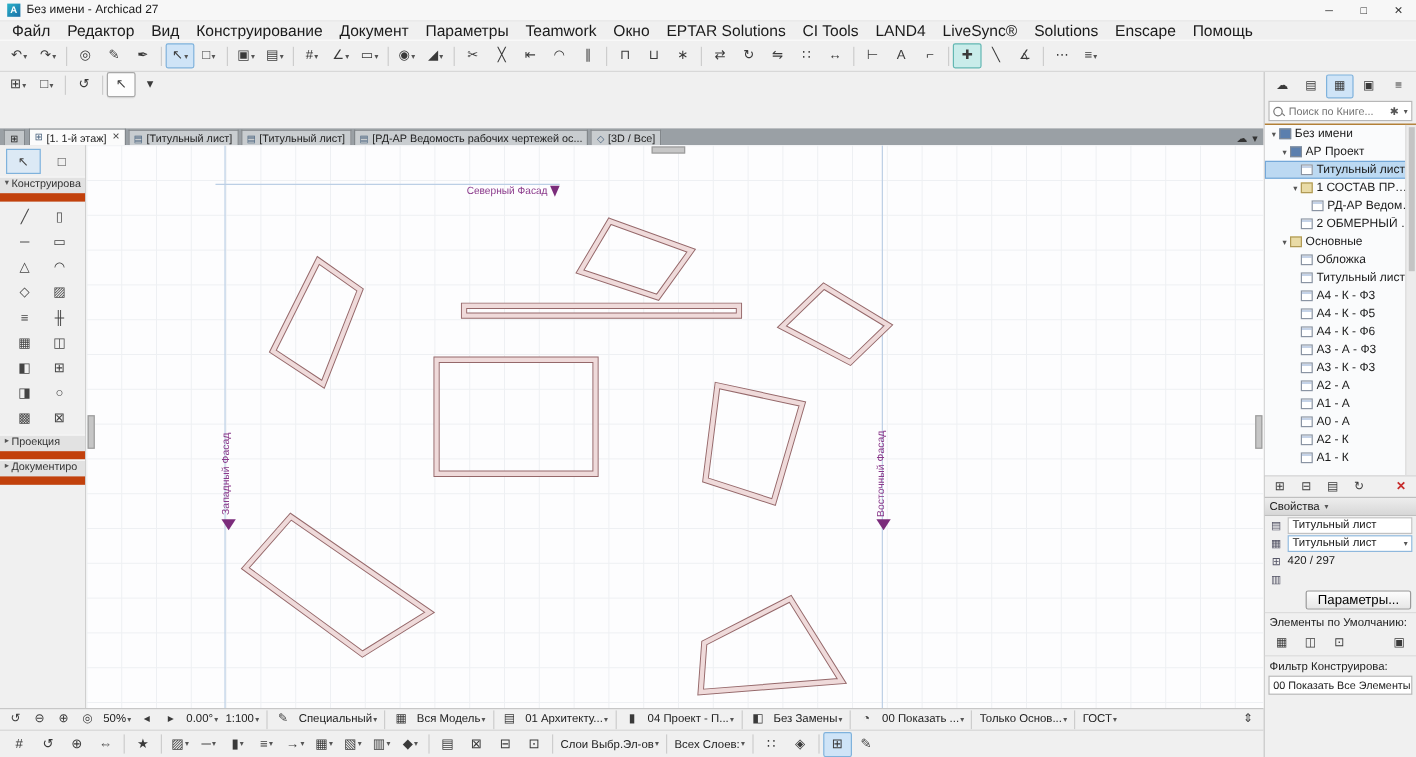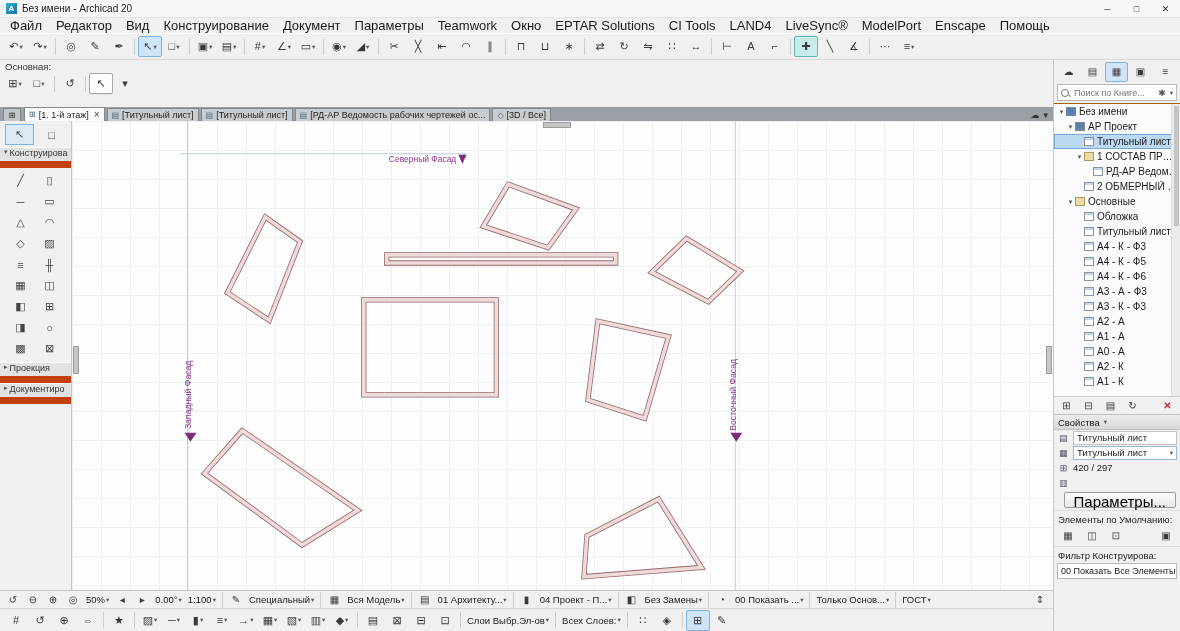--- a/index.html
+++ b/index.html
@@ -120,58 +120,58 @@
   .props-header{height:14px;background:linear-gradient(#ededed,#d7d7d7);border-top:1px solid #bfbfbf;
                 border-bottom:1px solid #bfbfbf;display:flex;align-items:center;gap:3px;padding:0 4px;
                 font-size:9.5px;flex:none}
   .prow{height:15px;display:flex;align-items:center;gap:3px;padding:0 3px;flex:none}
   .pico{width:13px;font-size:9px;color:#556;text-align:center;flex:none}
   .pfield{flex:1;height:12px;background:#fff;border:1px solid #c2c2c2;display:flex;align-items:center;
           justify-content:space-between;padding:0 3px;font-size:9.5px;overflow:hidden;white-space:nowrap}
   .pfield.combo{border-color:#8fb8dd}
   .ptext{font-size:9.5px}
   .pbtn-row{display:flex;justify-content:flex-end;padding:2px 4px;flex:none;border-bottom:1px solid #dcdcdc}
-  .pbtn-row button{font-family:inherit;font-size:15px;height:16px;padding:0 9px;
+  .pbtn-row button{font-family:inherit;font-size:11px;height:16px;padding:0 9px;
                    background:linear-gradient(#fdfdfd,#e6e6e6);border:1px solid #9a9a9a;border-radius:2px}
   .sec-label{font-size:9.5px;color:#222;padding:3px 4px 1px;flex:none;white-space:nowrap;overflow:hidden}
   .def-icons{display:flex;align-items:center;gap:2px;padding:1px 3px;flex:none;border-bottom:1px solid #dcdcdc}
   .def-icons .tbi{height:16px;min-width:18px;font-size:10px}
   .filter-dd{height:14px;margin:1px 3px;background:#fff;border:1px solid #b7b7b7;display:flex;align-items:center;
              justify-content:space-between;padding:0 3px;font-size:9px;flex:none;white-space:nowrap;overflow:hidden}
   .panel-filler{flex:1}
 </style>
 </head>
 <body>
 
 <div class="app">
 
   <div class="titlebar">
     <div class="app-icon">A</div>
-    <span class="title-text">Без имени - Archicad 20</span>
+    <span class="title-text">Без имени - Archicad 27</span>
     <div class="win-btns">
       <span class="win-btn">─</span>
       <span class="win-btn">□</span>
       <span class="win-btn">✕</span>
     </div>
   </div>
 
   <div class="menubar" id="menubar">
       <span class="menu-item">Файл</span>
       <span class="menu-item">Редактор</span>
       <span class="menu-item">Вид</span>
       <span class="menu-item">Конструирование</span>
       <span class="menu-item">Документ</span>
       <span class="menu-item">Параметры</span>
       <span class="menu-item">Teamwork</span>
       <span class="menu-item">Окно</span>
       <span class="menu-item">EPTAR Solutions</span>
       <span class="menu-item">CI Tools</span>
       <span class="menu-item">LAND4</span>
       <span class="menu-item">LiveSync®</span>
-      <span class="menu-item">ModelPort</span>
+      <span class="menu-item">Solutions</span>
       <span class="menu-item">Enscape</span>
       <span class="menu-item">Помощь</span>
     </div>
 
   <div class="toolbar" id="main-toolbar">
       <span class="tbi">
         <span class="g">↶</span>
         <span class="caret">▾</span>
       </span>
       <span class="tbi">
@@ -297,21 +297,20 @@
       <span class="tbi">
         <span class="g">≡</span>
         <span class="caret">▾</span>
       </span>
     </div>
 
   <div class="body-row">
     <div class="left-col">
 
       <div class="subbar">
-        <div class="subbar-label">Основная:</div>
         <div class="subbar-icons" id="basic-toolbar-icons">
             <span class="tbi">
               <span class="g">⊞</span>
               <span class="caret">▾</span>
             </span>
             <span class="tbi">
               <span class="g">□</span>
               <span class="caret">▾</span>
             </span>
             <span class="sep"></span>

